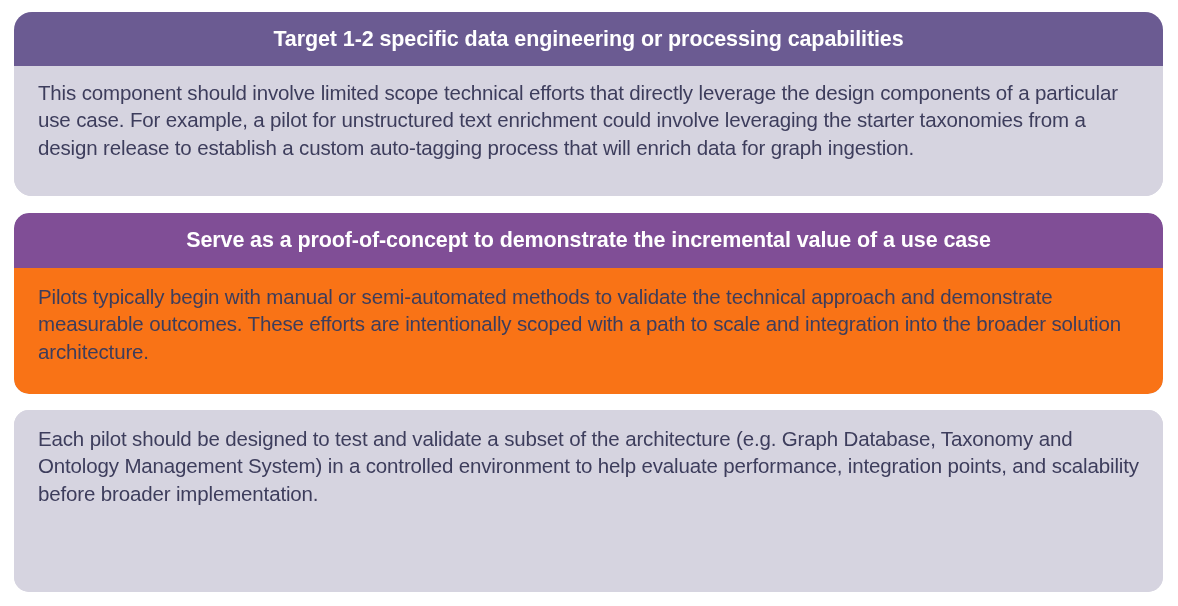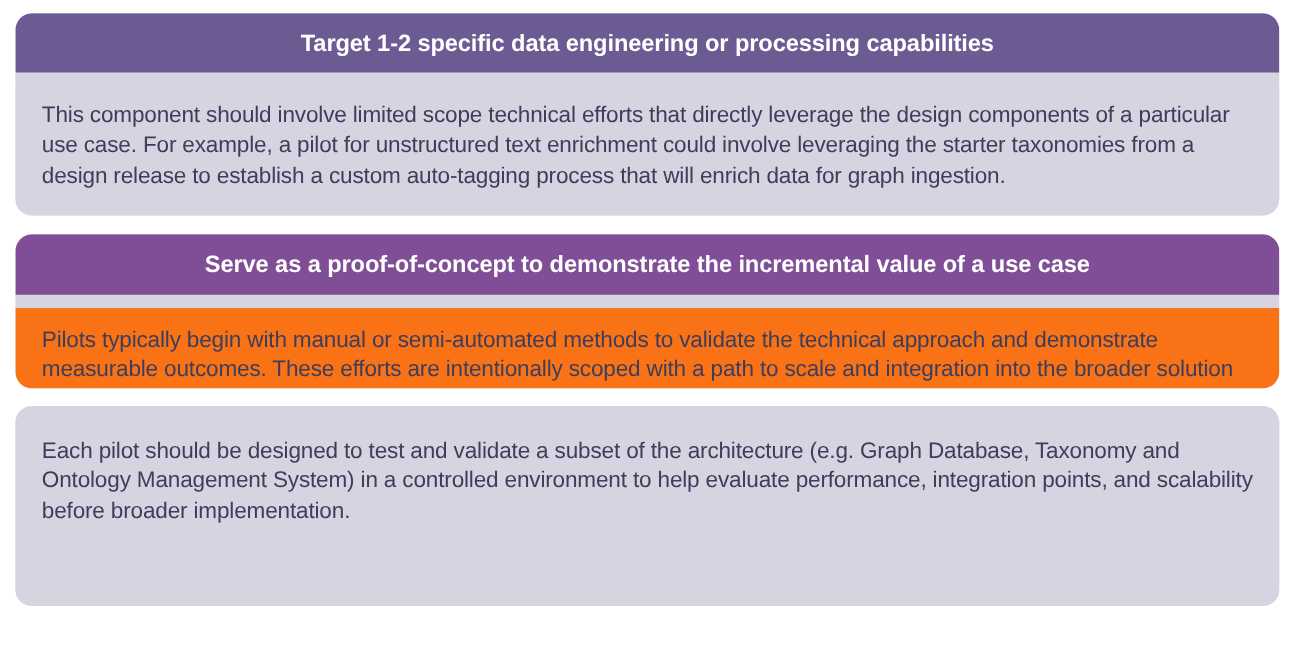--- a/index.html
+++ b/index.html
@@ -52,39 +52,38 @@
     text-align: center;
     line-height: 1.15;
     white-space: nowrap;
   }
 
   .card-body {
     flex: 1 1 auto;
     box-sizing: border-box;
     background: #d6d4e0;
     border-radius: 0 0 15px 15px;
-    margin-top: 12px;
   }
 
   .card-text {
     color: #3d3d5c;
     font-size: 20.5px;
     line-height: 1.33;
     letter-spacing: -0.15px;
     margin: 0;
     text-align: left;
   }
 
   
-  #card-1 { height: 184px; margin-bottom: 17px; }
+  #card-1 { height: 184px; margin-bottom: 17px; border-radius: 18px; }
   #card-1 .card-header { height: 54px; background: #6b5b92; }
   #card-1 .card-body  { padding: 13px 22px 10px 24px; }
 
   
-  #card-2 { height: 140px; margin-bottom: 16px; }
+  #card-2 { height: 181px; margin-bottom: 16px; }
   #card-2 .card-header { height: 55px; background: #804e96; }
   #card-2 .card-body  { padding: 15px 22px 10px 24px; }
 
   
   #card-3 { height: 182px; }
   #card-3 .card-header { height: 56px; background: #5e2d6e; }
   #card-3 .card-body  { padding: 15px 22px 10px 24px; }
 </style>
 </head>
 <body>

